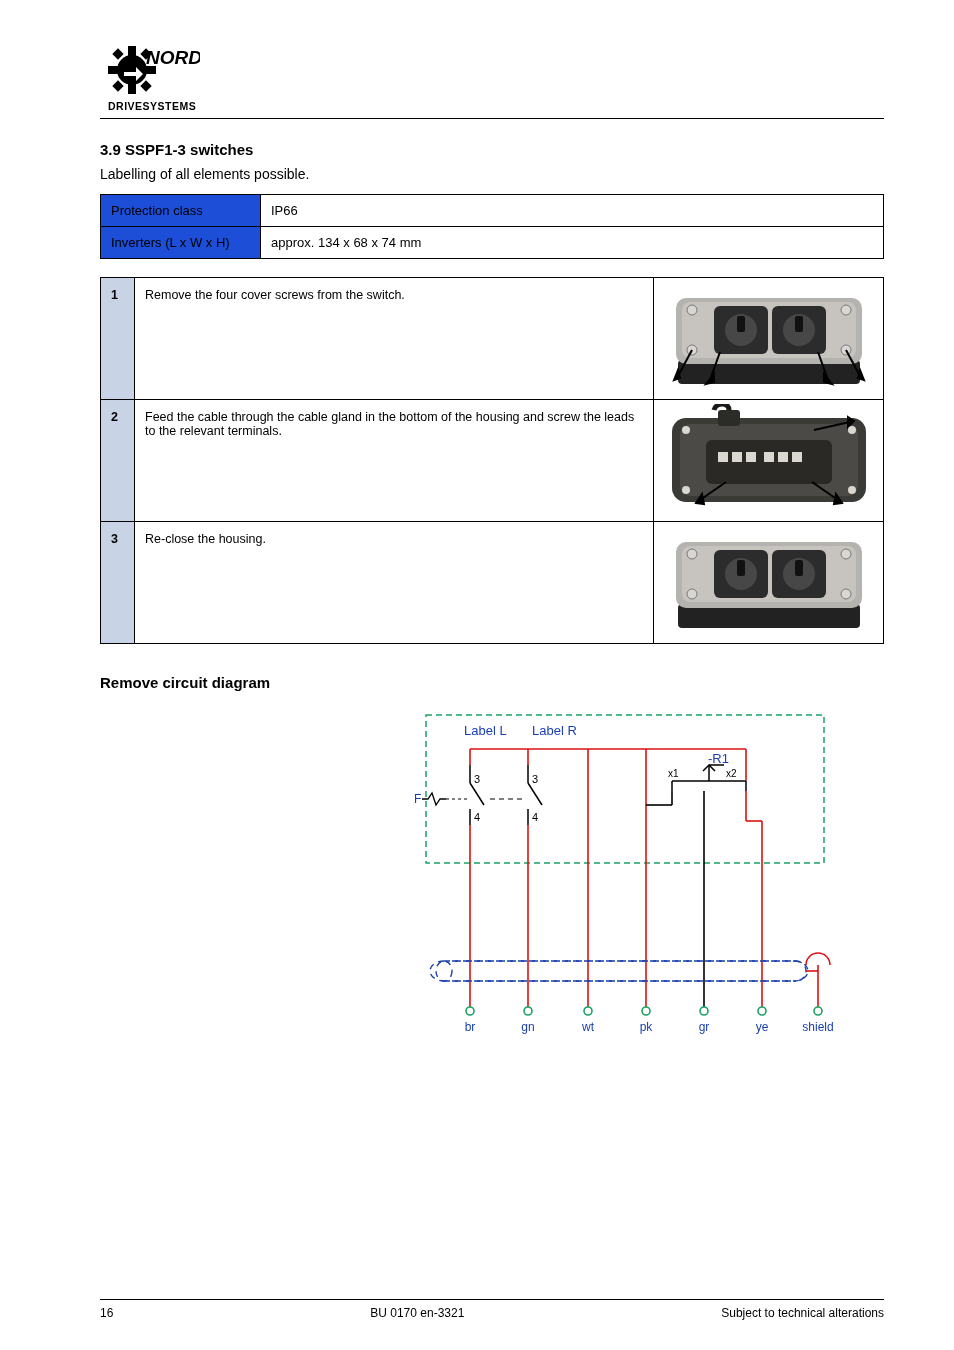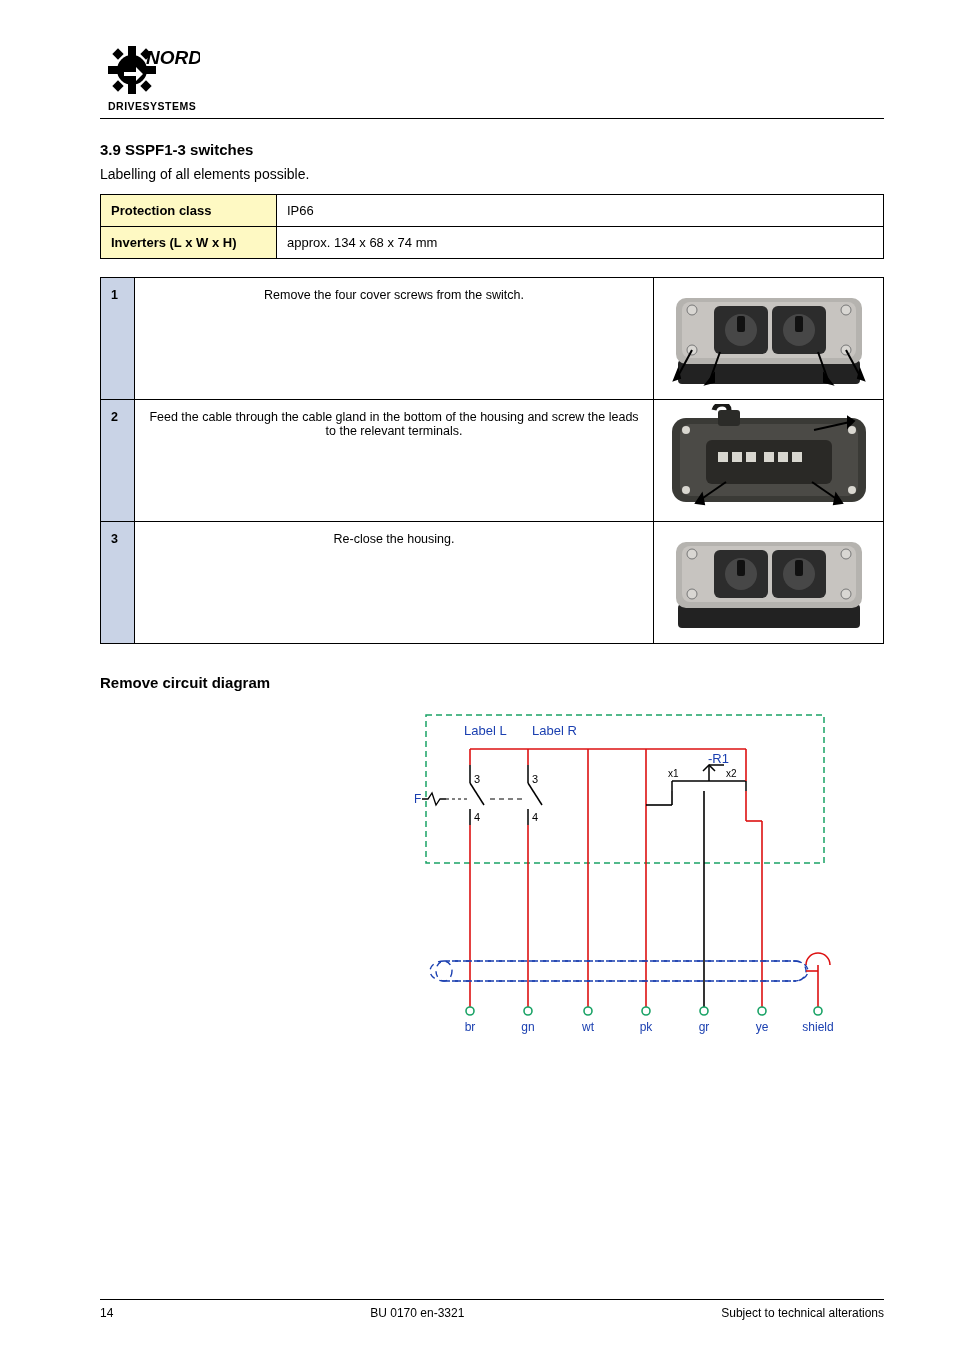--- a/index.html
+++ b/index.html
@@ -7,27 +7,27 @@
   .page { width: 954px; height: 1350px; position: relative; padding: 40px 70px 50px 100px; }
   .header { display: flex; justify-content: space-between; align-items: flex-start; }
   .header-left { font-size: 13px; padding-top: 34px; }
   .logo { width: 100px; height: 72px; }
   .hr { border: none; border-top: 1px solid #000; margin-top: 6px; margin-bottom: 22px; }
   .section-title { font-size: 15px; font-weight: bold; margin-bottom: 8px; }
   .section-sub { font-size: 14px; margin-bottom: 12px; }
 
   table.spec { width: 100%; border-collapse: collapse; margin-bottom: 18px; table-layout: fixed; }
   table.spec td { border: 1px solid #000; padding: 8px 10px; font-size: 13px; vertical-align: middle; }
-  table.spec td.label { background: #fef9c3; font-weight: bold; width: 176px; }
+  table.spec td.label { background: #1d4ed8; font-weight: normal; width: 160px; }
 
   table.steps { width: 100%; border-collapse: collapse; margin-bottom: 30px; table-layout: fixed; }
   table.steps col.cnum { width: 34px; }
   table.steps col.ctxt { }
   table.steps col.cimg { width: 230px; }
-  table.steps td { border: 1px solid #000; padding: 10px; font-size: 12.5px; vertical-align: top; text-align: center; }
+  table.steps td { border: 1px solid #000; padding: 10px; font-size: 12.5px; vertical-align: top; }
   table.steps td.num { background: #c9d3e6; font-weight: bold; text-align: left; vertical-align: top; }
   table.steps td.imgcell { text-align: center; vertical-align: middle; padding: 4px; }
 
   .stepimg { width: 210px; }
 
   .circuit-title { font-size: 15px; font-weight: bold; margin-top: 10px; margin-bottom: 14px; }
   .circuit-outer { display: flex; justify-content: flex-end; padding-right: 40px; text-align: center; }
 
   .footer { position: absolute; left: 100px; right: 70px; bottom: 30px; }
   .footer .hr2 { border: none; border-top: 1px solid #000; margin-bottom: 6px; }
@@ -301,19 +301,19 @@
         <text x="290" y="326">gr</text>
         <text x="348" y="326">ye</text>
         <text x="404" y="326">shield</text>
       </g>
     </svg>
   </div>
 
   <div class="footer">
     <hr class="hr2">
     <div class="footer-row">
-      <span>14</span>
+      <span>16</span>
       <span>BU 0170 en-3321</span>
       <span>Subject to technical alterations</span>
     </div>
   </div>
 
 </div>
 
 </body></html>

